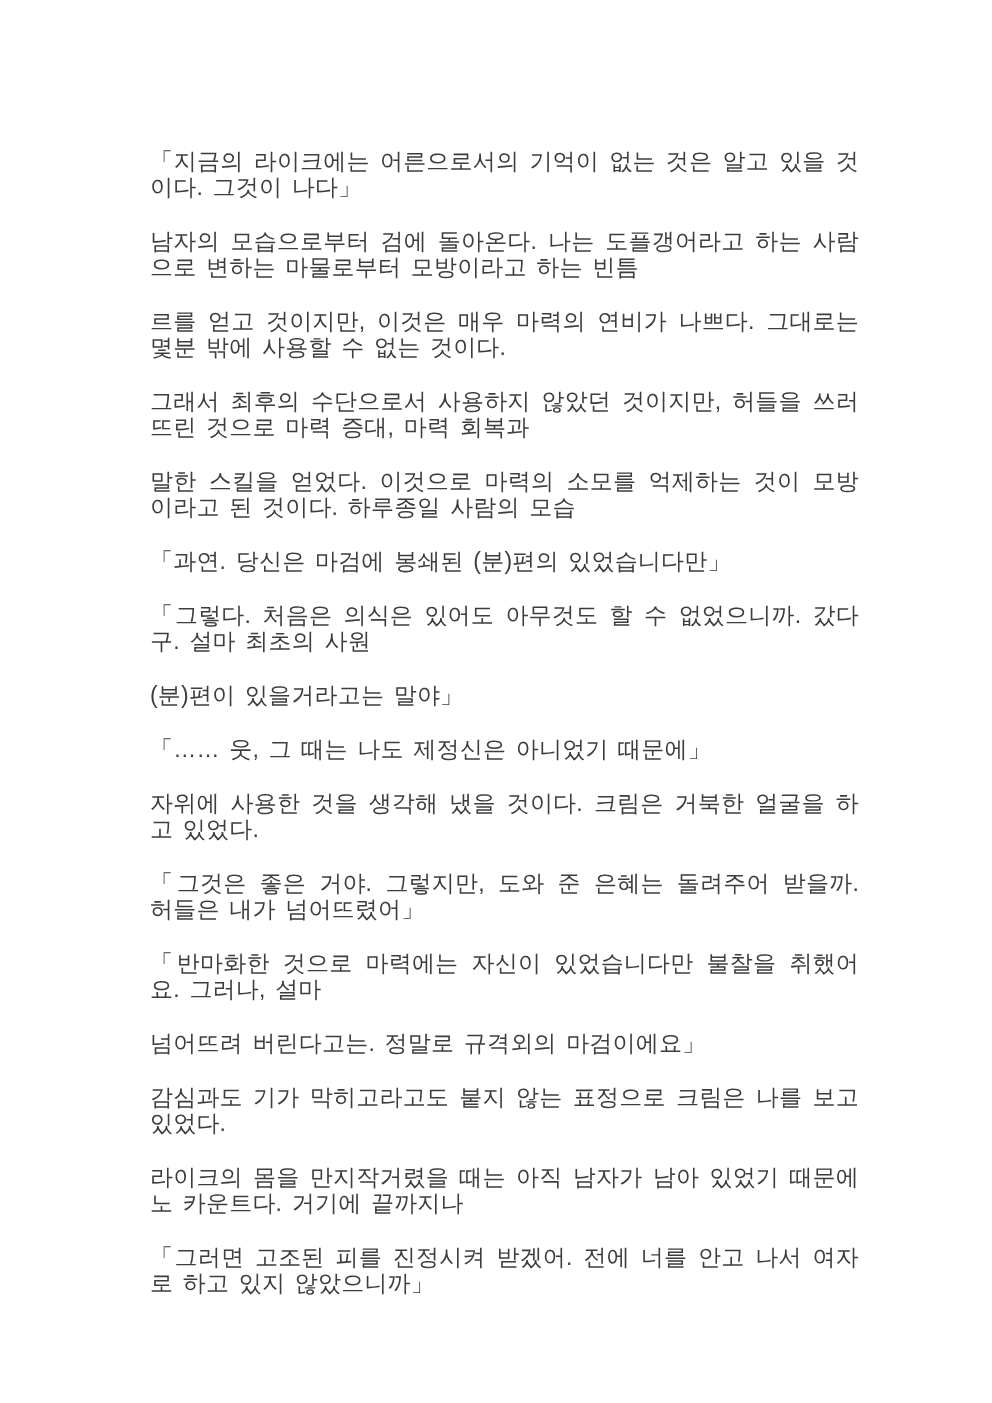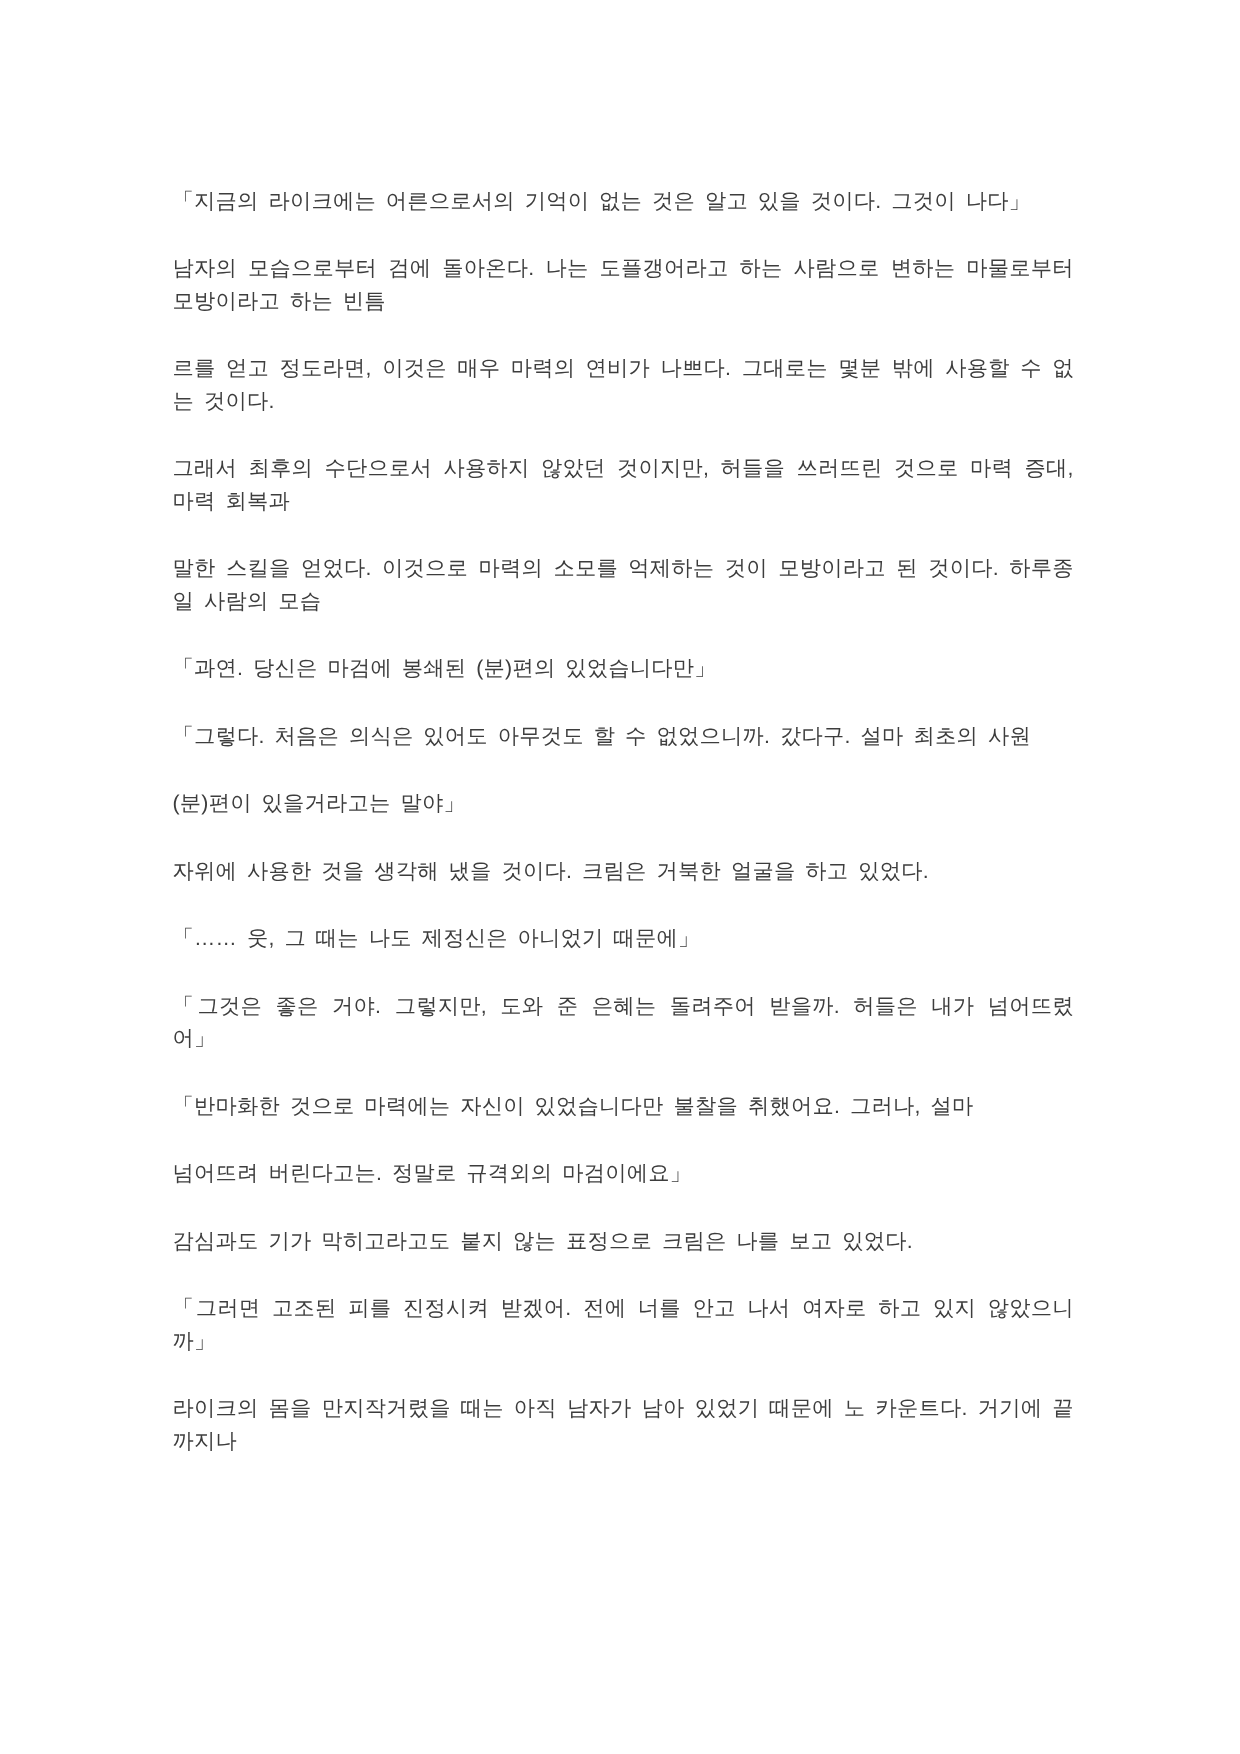--- a/index.html
+++ b/index.html
@@ -17,45 +17,45 @@
     width: 992px;
     height: 1403px;
     background: #ffffff;
     box-sizing: border-box;
   }
   .doc-content {
     box-sizing: border-box;
     padding: 148px 133px 0 134px;
   }
   .doc-content p {
-    margin: 0 0 28px 4px;
-    font-size: 17px;
+    margin: 0 0 28px 16px;
+    font-size: 23px;
     line-height: 26px;
     color: #3d3d3d;
     text-align: justify;
     word-spacing: 3px;
     letter-spacing: 0.2px;
     word-break: break-all;
   }
 </style>
 </head>
 <body>
 
 <div class="page">
   <div class="doc-content" id="doc-content">
       <p>「지금의 라이크에는 어른으로서의 기억이 없는 것은 알고 있을 것이다. 그것이 나다」</p>
       <p>남자의 모습으로부터 검에 돌아온다. 나는 도플갱어라고 하는 사람으로 변하는 마물로부터 모방이라고 하는 빈틈</p>
-      <p>르를 얻고 정도라면, 이것은 매우 마력의 연비가 나쁘다. 그대로는 몇분 밖에 사용할 수 없는 것이다.</p>
+      <p>르를 얻고 것이지만, 이것은 매우 마력의 연비가 나쁘다. 그대로는 몇분 밖에 사용할 수 없는 것이다.</p>
       <p>그래서 최후의 수단으로서 사용하지 않았던 것이지만, 허들을 쓰러뜨린 것으로 마력 증대, 마력 회복과</p>
       <p>말한 스킬을 얻었다. 이것으로 마력의 소모를 억제하는 것이 모방이라고 된 것이다. 하루종일 사람의 모습</p>
       <p>「과연. 당신은 마검에 봉쇄된 (분)편의 있었습니다만」</p>
       <p>「그렇다. 처음은 의식은 있어도 아무것도 할 수 없었으니까. 갔다구. 설마 최초의 사원</p>
       <p>(분)편이 있을거라고는 말야」</p>
+      <p>「…… 웃, 그 때는 나도 제정신은 아니었기 때문에」</p>
       <p>자위에 사용한 것을 생각해 냈을 것이다. 크림은 거북한 얼굴을 하고 있었다.</p>
-      <p>「…… 웃, 그 때는 나도 제정신은 아니었기 때문에」</p>
       <p>「그것은 좋은 거야. 그렇지만, 도와 준 은혜는 돌려주어 받을까. 허들은 내가 넘어뜨렸어」</p>
       <p>「반마화한 것으로 마력에는 자신이 있었습니다만 불찰을 취했어요. 그러나, 설마</p>
       <p>넘어뜨려 버린다고는. 정말로 규격외의 마검이에요」</p>
       <p>감심과도 기가 막히고라고도 붙지 않는 표정으로 크림은 나를 보고 있었다.</p>
+      <p>라이크의 몸을 만지작거렸을 때는 아직 남자가 남아 있었기 때문에 노 카운트다. 거기에 끝까지나</p>
       <p>「그러면 고조된 피를 진정시켜 받겠어. 전에 너를 안고 나서 여자로 하고 있지 않았으니까」</p>
-      <p>라이크의 몸을 만지작거렸을 때는 아직 남자가 남아 있었기 때문에 노 카운트다. 거기에 끝까지나</p>
     </div>
 </div>
 
 </body></html>

